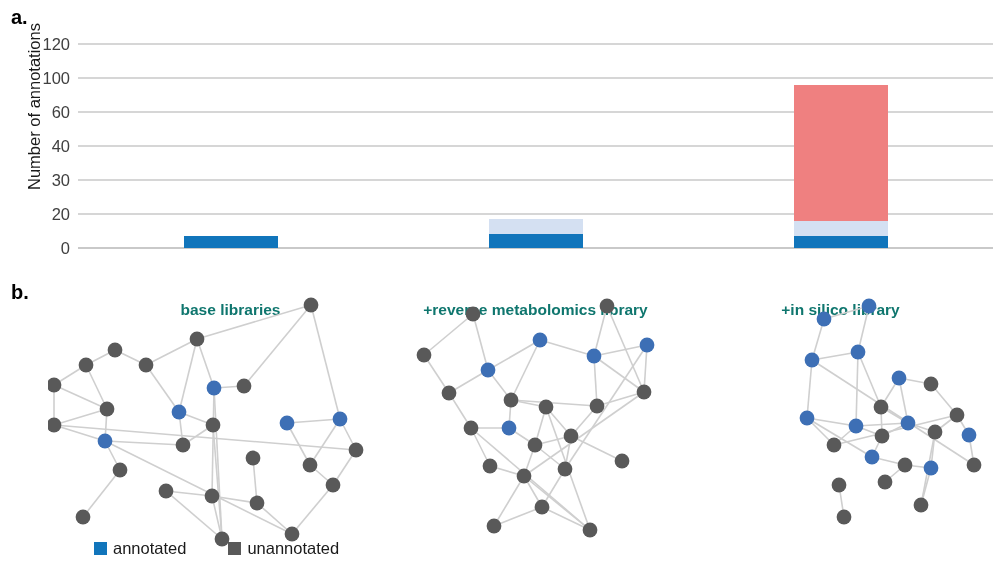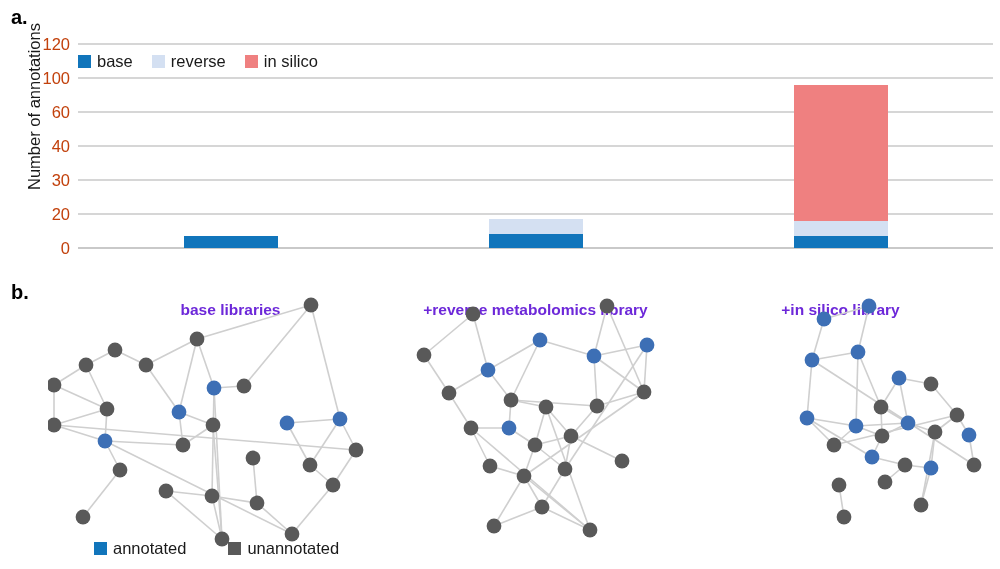--- a/index.html
+++ b/index.html
@@ -42,30 +42,30 @@
   #plot-area{
     position:absolute;
     left:78px;top:44px;
     width:915px;height:204px;
   }
   .gridline{
     position:absolute;left:0;width:915px;height:1.5px;
     background:#d6d6d6;
   }
   .ytick-wrap{position:absolute;left:-52px;width:44px;text-align:right;
-    font-size:16.5px;color:#c2410c;transform:translateY(-50%);}
+    font-size:16.5px;color:#404040;transform:translateY(-50%);}
 
   .bar-seg{position:absolute;}
 
   .xtick-label{
     position:absolute;
     top:257px;
     font-size:15.5px;
     font-weight:bold;
-    color:#6d28d9;
+    color:#0f766e;
     text-align:center;
     white-space:nowrap;
     transform:translateX(-50%);
   }
 
   
   #bar-legend{
     position:absolute;
     left:78px;top:53px;
     display:flex;align-items:center;
@@ -131,34 +131,20 @@
           <div class="bar-seg" style="left: 715.5px; width: 94px; top: 176.8px; height: 15.3px; background: rgb(212, 224, 242);"></div>
           <div class="bar-seg" style="left: 715.5px; width: 94px; top: 40.8px; height: 136px; background: rgb(239, 128, 128);"></div>
         </div>
       <div id="xtick-layer">
           <div class="xtick-label" style="left: 152.5px;">base libraries</div>
           <div class="xtick-label" style="left: 457.5px;">+reverse metabolomics library</div>
           <div class="xtick-label" style="left: 762.5px;">+in silico library</div>
         </div>
     </div>
 
-    <div id="bar-legend">
-        <div class="legend-entry">
-          <span class="legend-swatch" style="background: rgb(17, 117, 187);"></span>
-          <span class="legend-text">base</span>
-        </div>
-        <div class="legend-entry">
-          <span class="legend-swatch" style="background: rgb(212, 224, 242);"></span>
-          <span class="legend-text">reverse</span>
-        </div>
-        <div class="legend-entry">
-          <span class="legend-swatch" style="background: rgb(239, 128, 128);"></span>
-          <span class="legend-text">in silico</span>
-        </div>
-      </div>
   </div>
 
   <div id="panel-b">
     <div class="panel-letter" id="letter-b" style="left:11px;top:1px;">b.</div>
     <div id="networks-layer">
         <div class="network" style="left: 48px; top: 10px;">
           <svg width="330" height="260" viewBox="0 0 330 260">
             <line x1="263" y1="15" x2="196" y2="96" stroke="#cfcfcf" stroke-width="1.6"></line>
             <line x1="263" y1="15" x2="292" y2="129" stroke="#cfcfcf" stroke-width="1.6"></line>
             <line x1="263" y1="15" x2="149" y2="49" stroke="#cfcfcf" stroke-width="1.6"></line>

